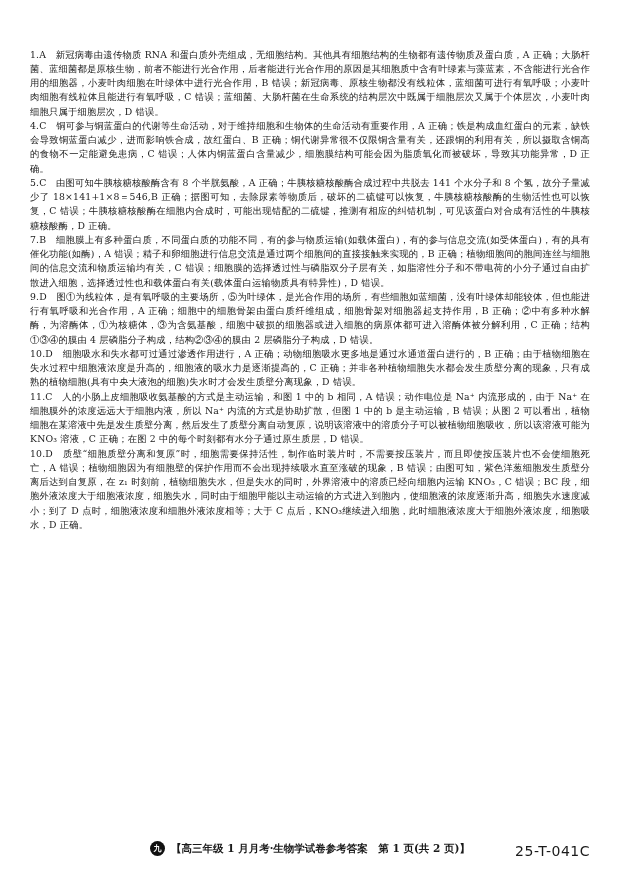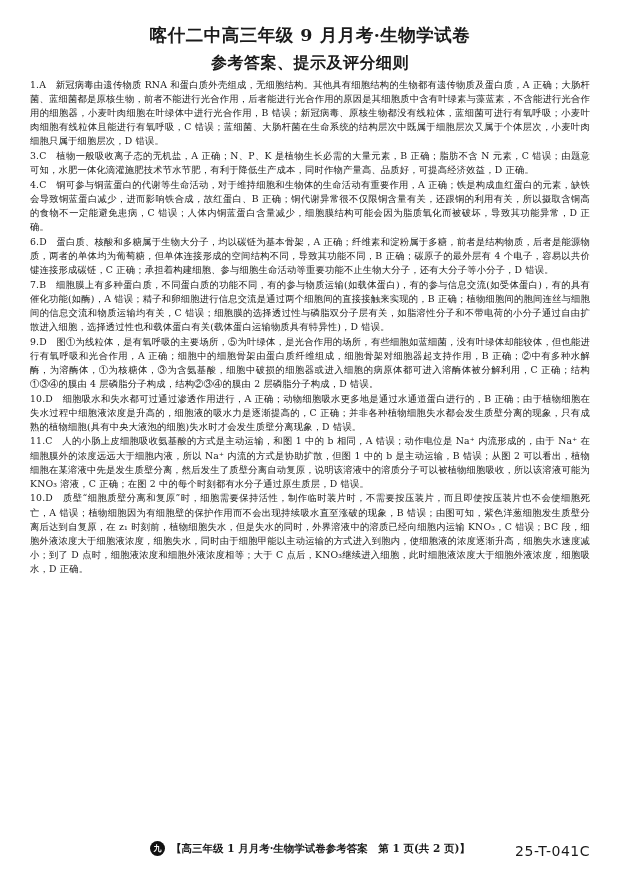--- a/index.html
+++ b/index.html
@@ -32,21 +32,21 @@
   }
   .title-sub {
     text-align: center;
     font-size: 16px;
     font-weight: bold;
     letter-spacing: 0.5px;
     line-height: 1.6;
     margin: 2px 0 0 0;
   }
   .body-block {
-    margin-top: 2px;
+    margin-top: 30px;
   }
   .ans-item {
     font-size: 9.3px;
     line-height: 1.52;
     text-align: justify;
     text-justify: inter-ideograph;
     margin-bottom: 0.5px;
     letter-spacing: 0.02em;
   }
   .ans-item .num {
@@ -88,37 +88,30 @@
     font-size: 14px;
     font-family: "DejaVu Sans", "Liberation Sans", sans-serif;
     letter-spacing: 0.5px;
   }
 </style>
 </head>
 <body>
 
 <div class="page">
 
-  <div>
-    <div class="title-main">喀什二中高三年级 9 月月考·生物学试卷</div>
-    <div class="title-sub">参考答案、提示及评分细则</div>
-  </div>
 
   <div class="body-block">
     <div class="ans-item">
       <span class="num">1.</span><span>A</span>　<span>新冠病毒由遗传物质 RNA 和蛋白质外壳组成，无细胞结构。其他具有细胞结构的生物都有遗传物质及蛋白质，A 正确；大肠杆菌、蓝细菌都是原核生物，前者不能进行光合作用，后者能进行光合作用的原因是其细胞质中含有叶绿素与藻蓝素，不含能进行光合作用的细胞器，小麦叶肉细胞在叶绿体中进行光合作用，B 错误；新冠病毒、原核生物都没有线粒体，蓝细菌可进行有氧呼吸；小麦叶肉细胞有线粒体且能进行有氧呼吸，C 错误；蓝细菌、大肠杆菌在生命系统的结构层次中既属于细胞层次又属于个体层次，小麦叶肉细胞只属于细胞层次，D 错误。</span>
     </div>
     <div class="ans-item">
-      <span class="num">3.</span><span>C</span>　<span>植物一般吸收离子态的无机盐，A 正确；N、P、K 是植物生长必需的大量元素，B 正确；脂肪不含 N 元素，C 错误；由题意可知，水肥一体化滴灌施肥技术节水节肥，有利于降低生产成本，同时作物产量高、品质好，可提高经济效益，D 正确。</span>
-    </div>
-    <div class="ans-item">
       <span class="num">4.</span><span>C</span>　<span>铜可参与铜蓝蛋白的代谢等生命活动，对于维持细胞和生物体的生命活动有重要作用，A 正确；铁是构成血红蛋白的元素，缺铁会导致铜蓝蛋白减少，进而影响铁合成，故红蛋白、B 正确；铜代谢异常很不仅限铜含量有关，还跟铜的利用有关，所以摄取含铜高的食物不一定能避免患病，C 错误；人体内铜蓝蛋白含量减少，细胞膜结构可能会因为脂质氧化而被破坏，导致其功能异常，D 正确。</span>
     </div>
     <div class="ans-item">
-      <span class="num">6.</span><span>D</span>　<span>蛋白质、核酸和多糖属于生物大分子，均以碳链为基本骨架，A 正确；纤维素和淀粉属于多糖，前者是结构物质，后者是能源物质，两者的单体均为葡萄糖，但单体连接形成的空间结构不同，导致其功能不同，B 正确；碳原子的最外层有 4 个电子，容易以共价键连接形成碳链，C 正确；承担着构建细胞、参与细胞生命活动等重要功能不止生物大分子，还有大分子等小分子，D 错误。</span>
+      <span class="num">5.</span><span>C</span>　<span>由图可知牛胰核糖核酸酶含有 8 个半胱氨酸，A 正确；牛胰核糖核酸酶合成过程中共脱去 141 个水分子和 8 个氢，故分子量减少了 18×141+1×8＝546,B 正确；据图可知，去除尿素等物质后，破坏的二硫键可以恢复，牛胰核糖核酸酶的生物活性也可以恢复，C 错误；牛胰核糖核酸酶在细胞内合成时，可能出现错配的二硫键，推测有相应的纠错机制，可见该蛋白对合成有活性的牛胰核糖核酸酶，D 正确。</span>
     </div>
     <div class="ans-item">
       <span class="num">7.</span><span>B</span>　<span>细胞膜上有多种蛋白质，不同蛋白质的功能不同，有的参与物质运输(如载体蛋白)，有的参与信息交流(如受体蛋白)，有的具有催化功能(如酶)，A 错误；精子和卵细胞进行信息交流是通过两个细胞间的直接接触来实现的，B 正确；植物细胞间的胞间连丝与细胞间的信息交流和物质运输均有关，C 错误；细胞膜的选择透过性与磷脂双分子层有关，如脂溶性分子和不带电荷的小分子通过自由扩散进入细胞，选择透过性也和载体蛋白有关(载体蛋白运输物质具有特异性)，D 错误。</span>
     </div>
     <div class="ans-item">
       <span class="num">9.</span><span>D</span>　<span>图①为线粒体，是有氧呼吸的主要场所，⑤为叶绿体，是光合作用的场所，有些细胞如蓝细菌，没有叶绿体却能较体，但也能进行有氧呼吸和光合作用，A 正确；细胞中的细胞骨架由蛋白质纤维组成，细胞骨架对细胞器起支持作用，B 正确；②中有多种水解酶，为溶酶体，①为核糖体，③为含氨基酸，细胞中破损的细胞器或进入细胞的病原体都可进入溶酶体被分解利用，C 正确；结构①③④的膜由 4 层磷脂分子构成，结构②③④的膜由 2 层磷脂分子构成，D 错误。</span>
     </div>
     <div class="ans-item">
       <span class="num">10.</span><span>D</span>　<span>细胞吸水和失水都可过通过渗透作用进行，A 正确；动物细胞吸水更多地是通过水通道蛋白进行的，B 正确；由于植物细胞在失水过程中细胞液浓度是升高的，细胞液的吸水力是逐渐提高的，C 正确；并非各种植物细胞失水都会发生质壁分离的现象，只有成熟的植物细胞(具有中央大液泡的细胞)失水时才会发生质壁分离现象，D 错误。</span>
     </div>

